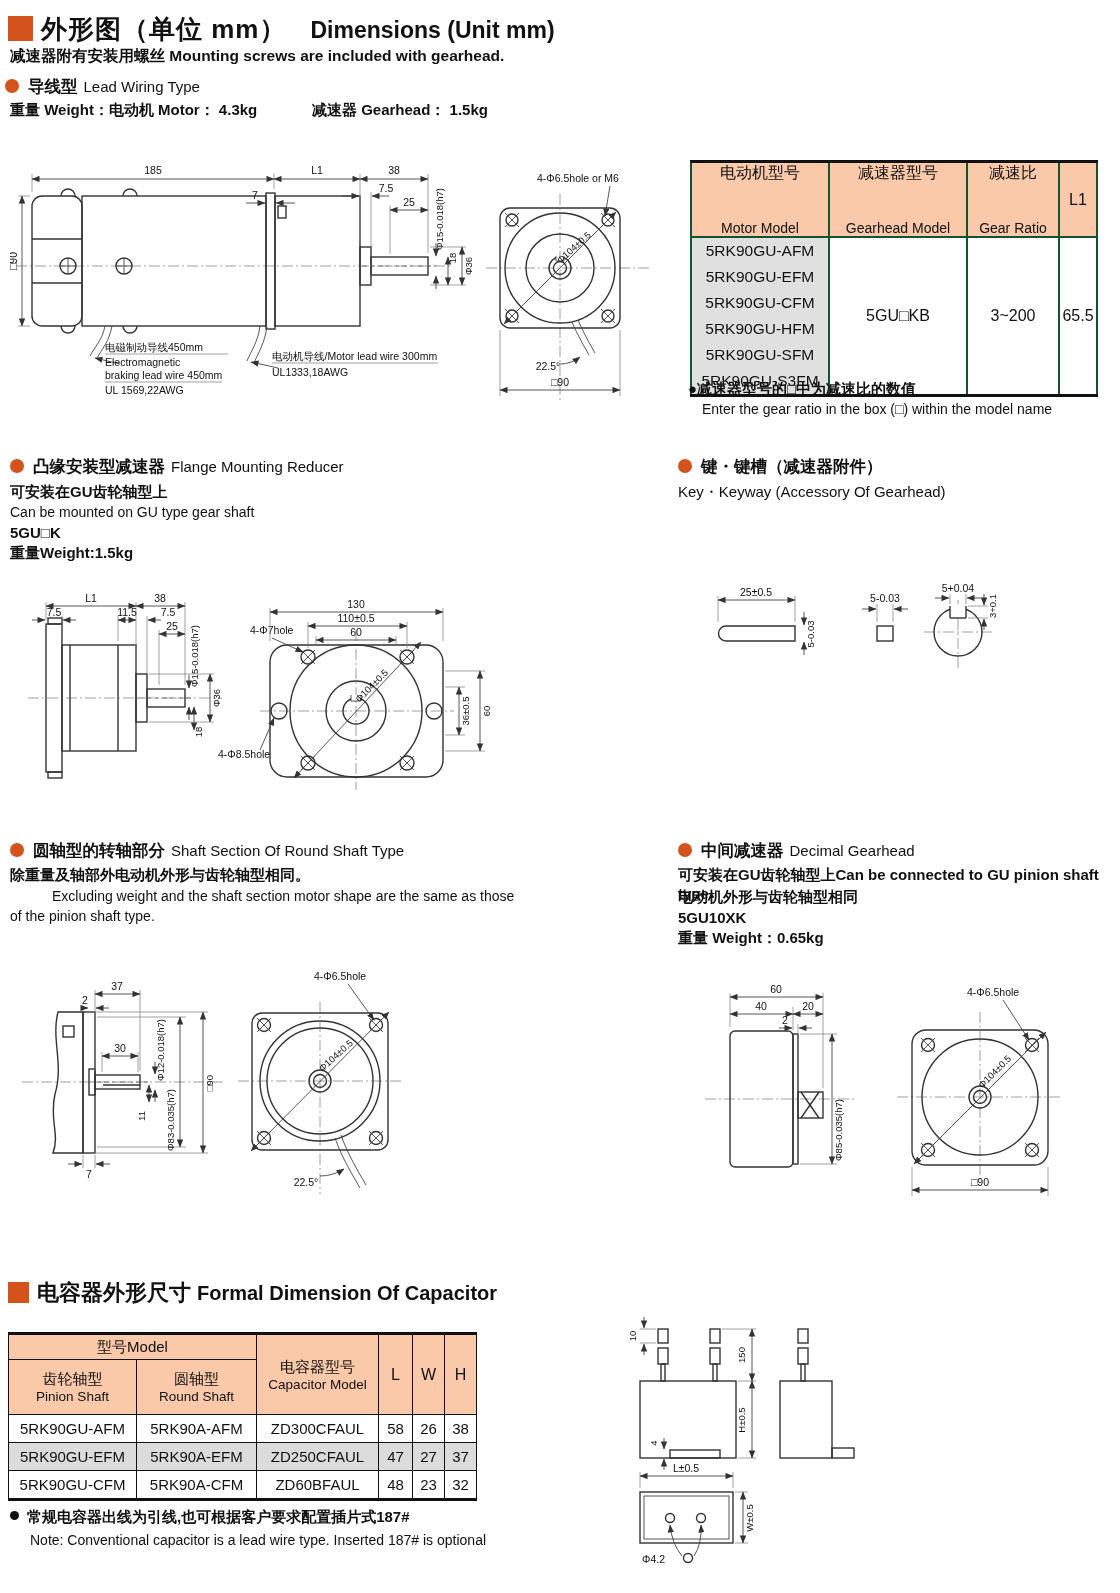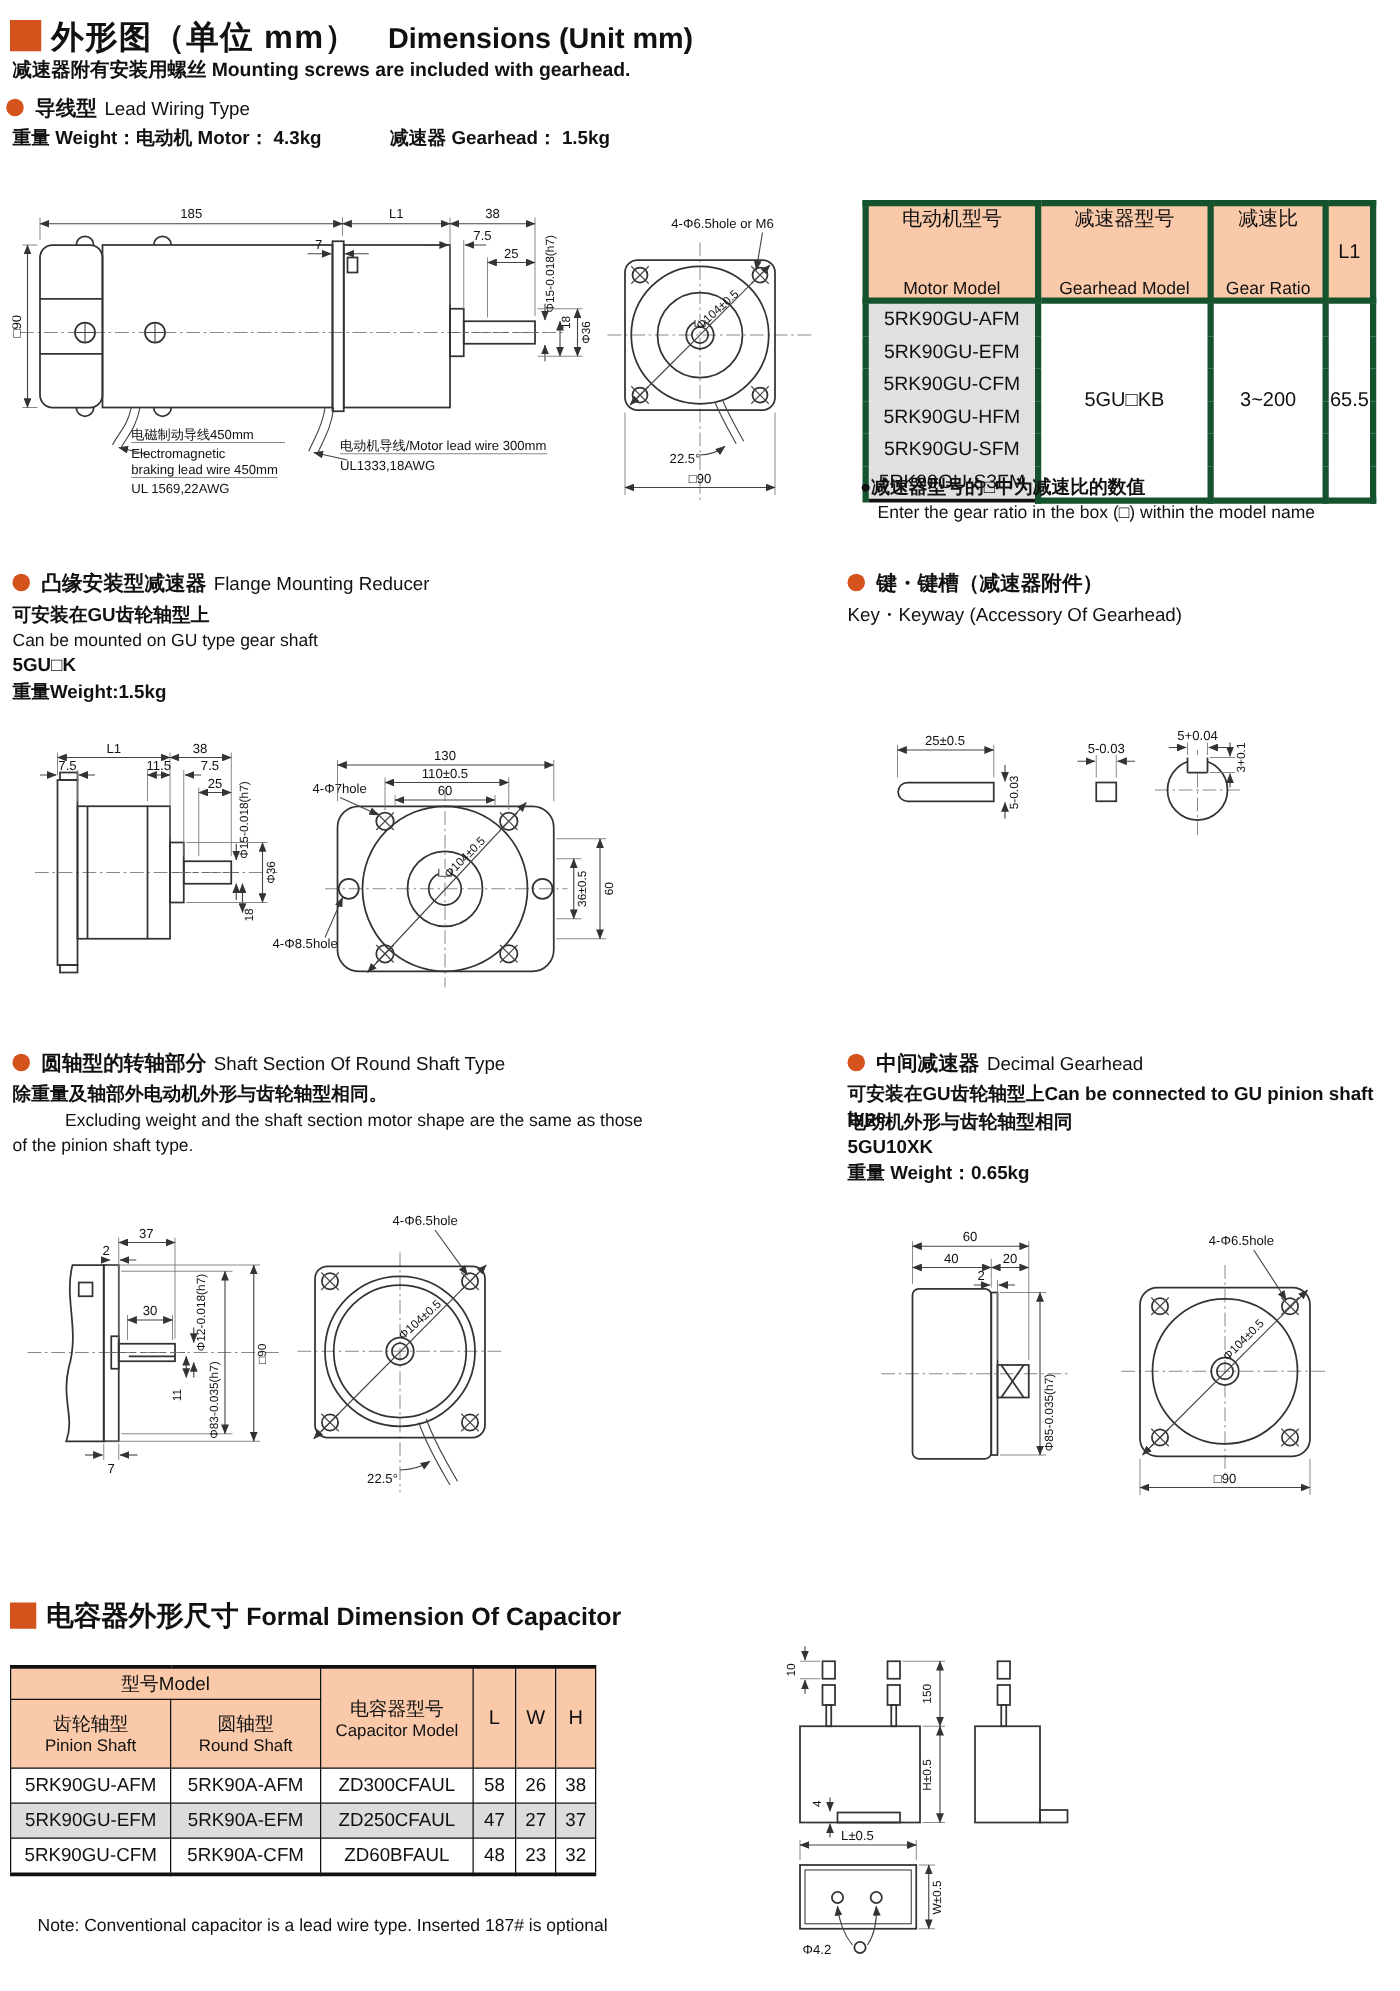--- a/index.html
+++ b/index.html
@@ -12,21 +12,21 @@
   .dot{width:9px;height:9px;border-radius:50%;background:#111;display:inline-block;margin-right:8px;vertical-align:2px;}
   .title-zh{font-size:26px;font-weight:700;letter-spacing:1px;}
   .title-en{font-size:23px;font-weight:600;margin-left:24px;}
   .h-zh{font-size:16.5px;font-weight:700;}
   .h-en{font-size:15px;font-weight:400;margin-left:6px;}
   .txt{font-size:15px;font-weight:bold;}
   .txt-en{font-size:14px;}
   
   table{border-collapse:collapse;table-layout:fixed;}
   .mtab{width:406px;border-top:3px solid #111;border-bottom:3px solid #111;}
-  .mtab th,.mtab td{border:5px solid #14532d;text-align:center;vertical-align:middle;padding:0;}
+  .mtab th,.mtab td{border:2px solid #14532d;text-align:center;vertical-align:middle;padding:0;}
   .mtab th{background:#f9c9a9;height:50px;font-weight:400;}
   .mtab th .zh{display:block;font-size:16px;}
   .mtab th .en{display:block;font-size:14px;margin-top:36px;}
   .mtab td.model{background:#e0e0e0;height:26px;font-size:15.5px;border-top:none;border-bottom:none;}
   .mtab td.big{font-size:16px;background:#fff;}
   .ctab{width:468px;border-top:3px solid #111;border-bottom:3px solid #111;}
   .ctab th,.ctab td{border:1.5px solid #111;text-align:center;vertical-align:middle;padding:0;}
   .ctab th{background:#f9c9a9;font-weight:400;}
   .ctab .r1{height:24px;font-size:15px;}
   .ctab .r2{height:54px;}
@@ -582,20 +582,23 @@
       <td>5RK90GU-CFM</td>
       <td>5RK90A-CFM</td>
       <td>ZD60BFAUL</td>
       <td>48</td>
       <td>23</td>
       <td>32</td>
     </tr>
   </tbody>
     </table>
 
+  <div class="abs" style="left:10px;top:1508px;">
+    <span class="dot"></span><span class="txt">常规电容器出线为引线,也可根据客户要求配置插片式187#</span>
+  </div>
   <div class="abs txt-en" style="left:30px;top:1532px;">Note: Conventional capacitor is a lead wire type. Inserted 187# is optional</div>
 
   <svg class="abs" style="left:612px;top:1296px;" width="500" height="297" viewBox="0 0 500 297">
 
     <rect class="b" x="28" y="85" width="96" height="77"></rect>
     <g class="b">
       <rect x="46" y="33" width="10" height="14"></rect>
         <rect x="46" y="52" width="10" height="16"></rect>
         <rect x="49" y="68" width="4" height="17"></rect>
       <rect x="98" y="33" width="10" height="14"></rect>

